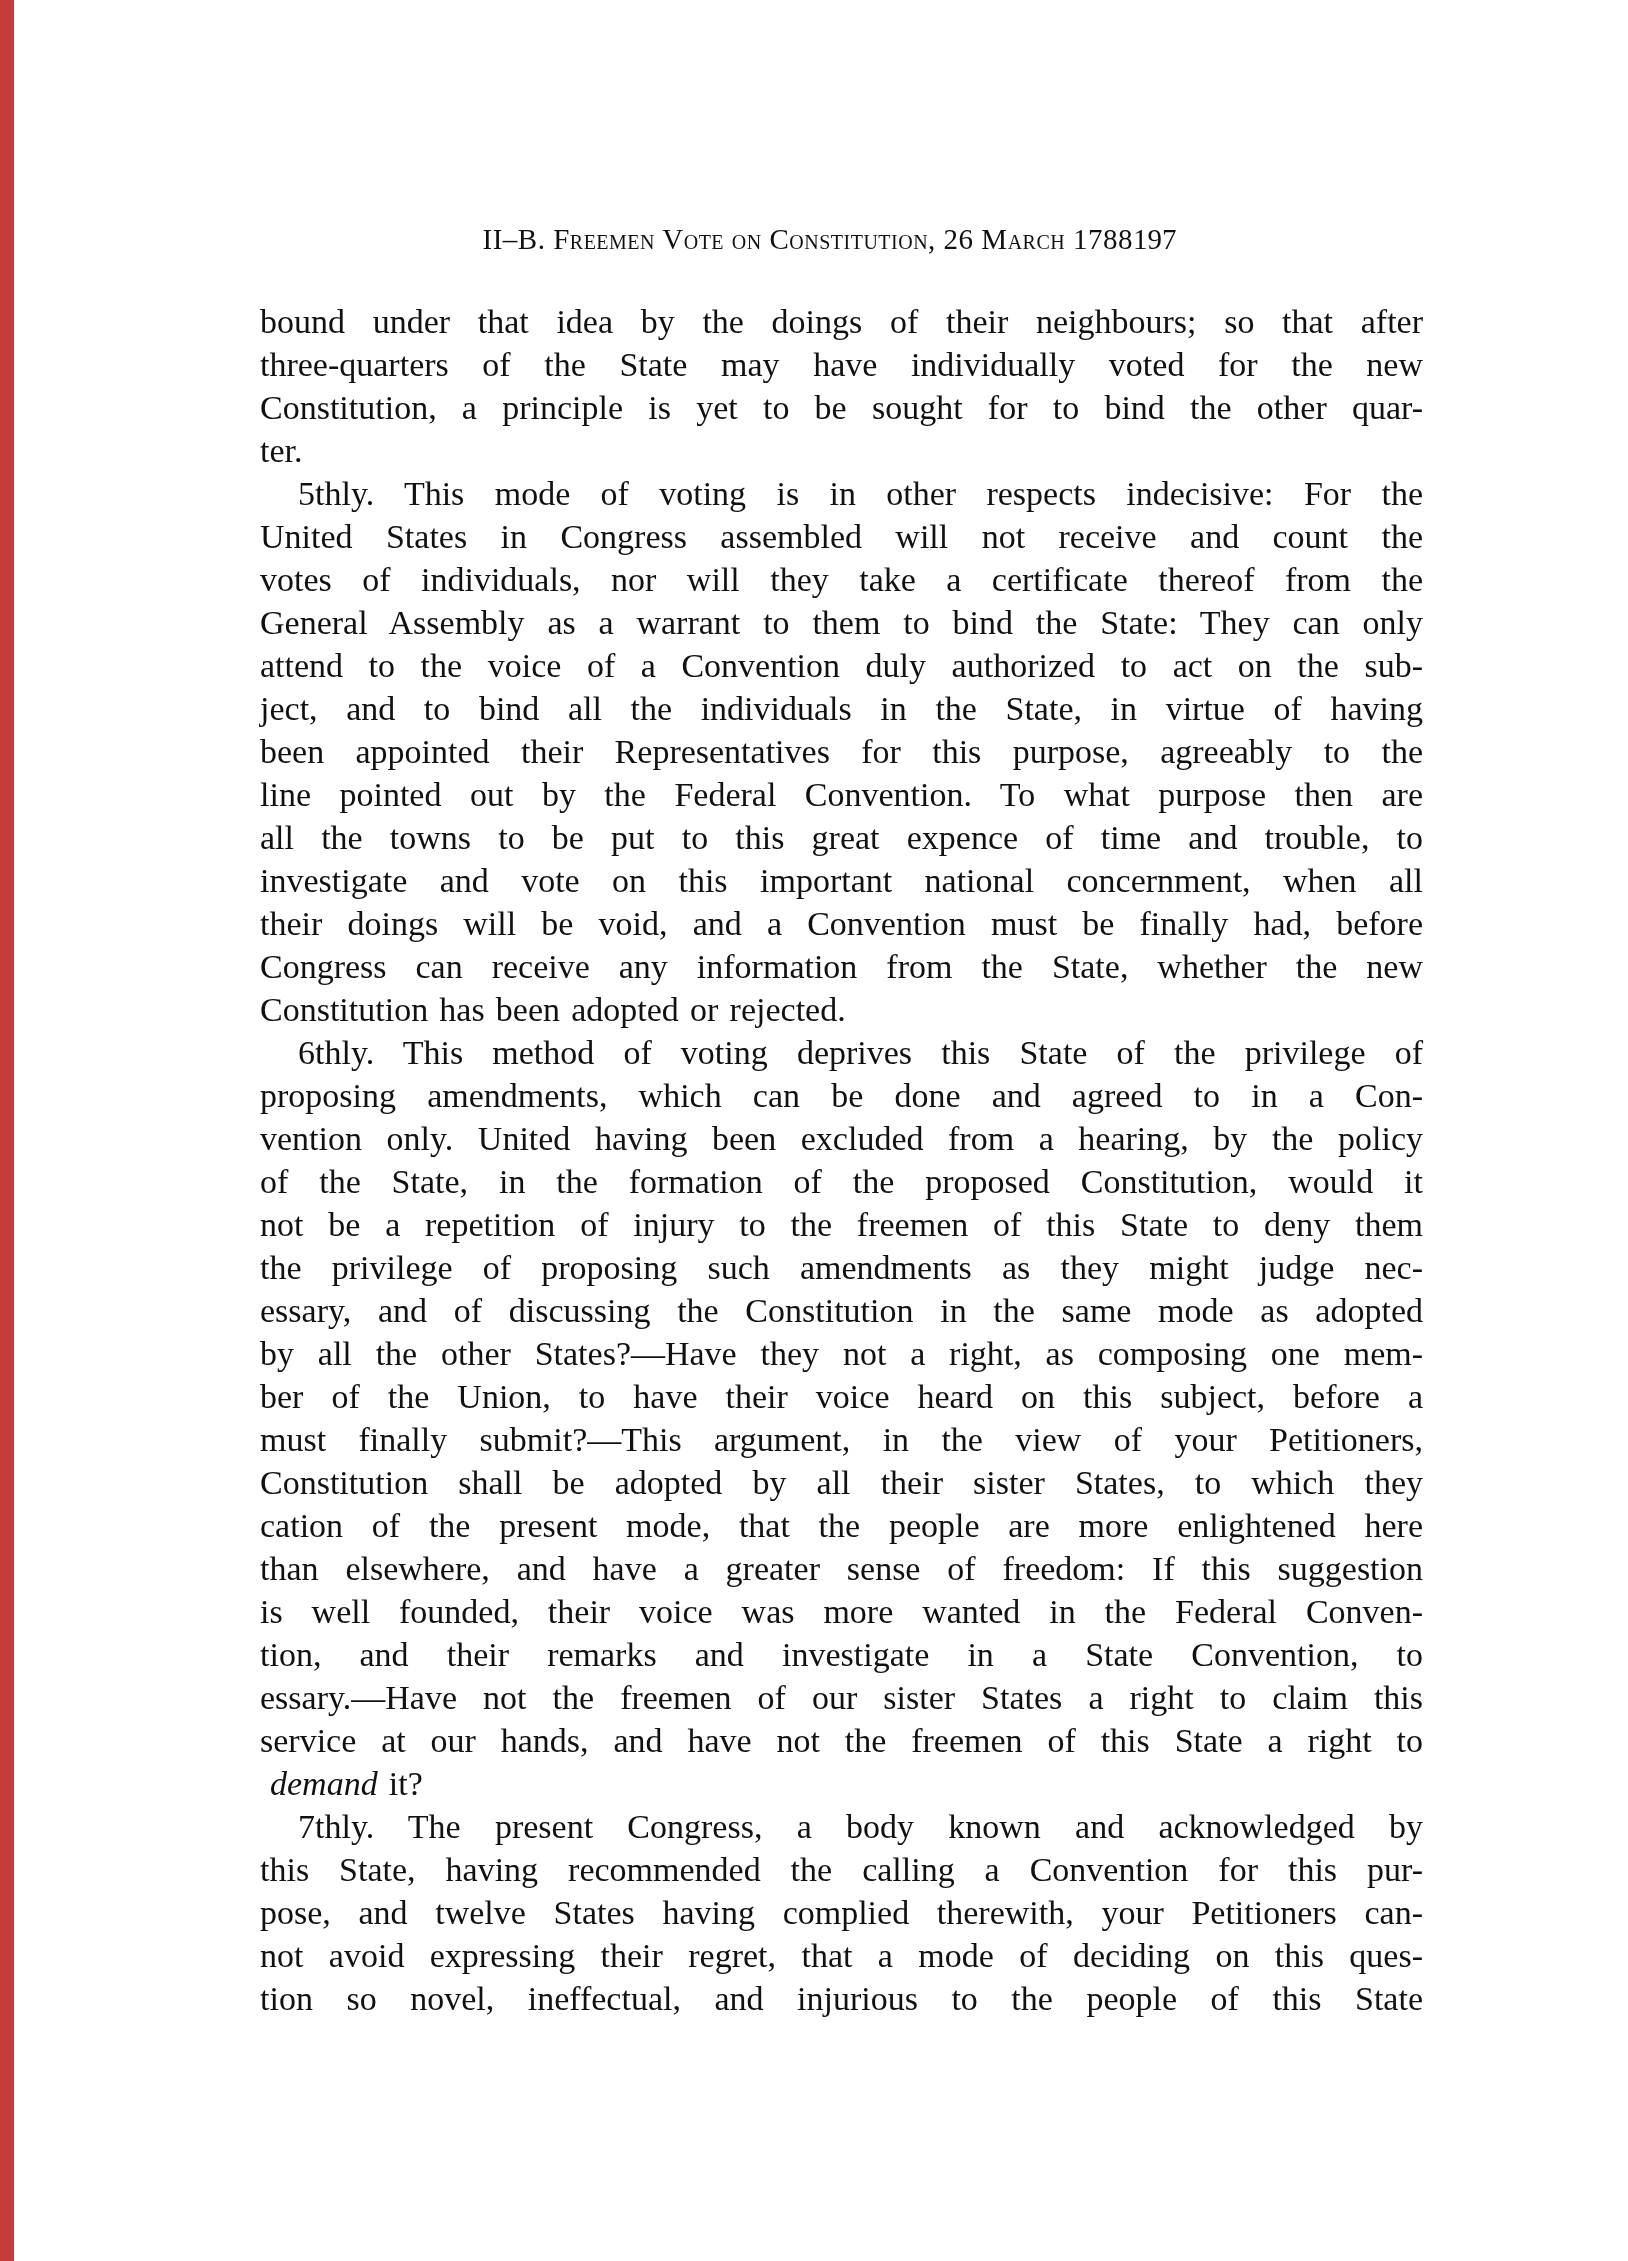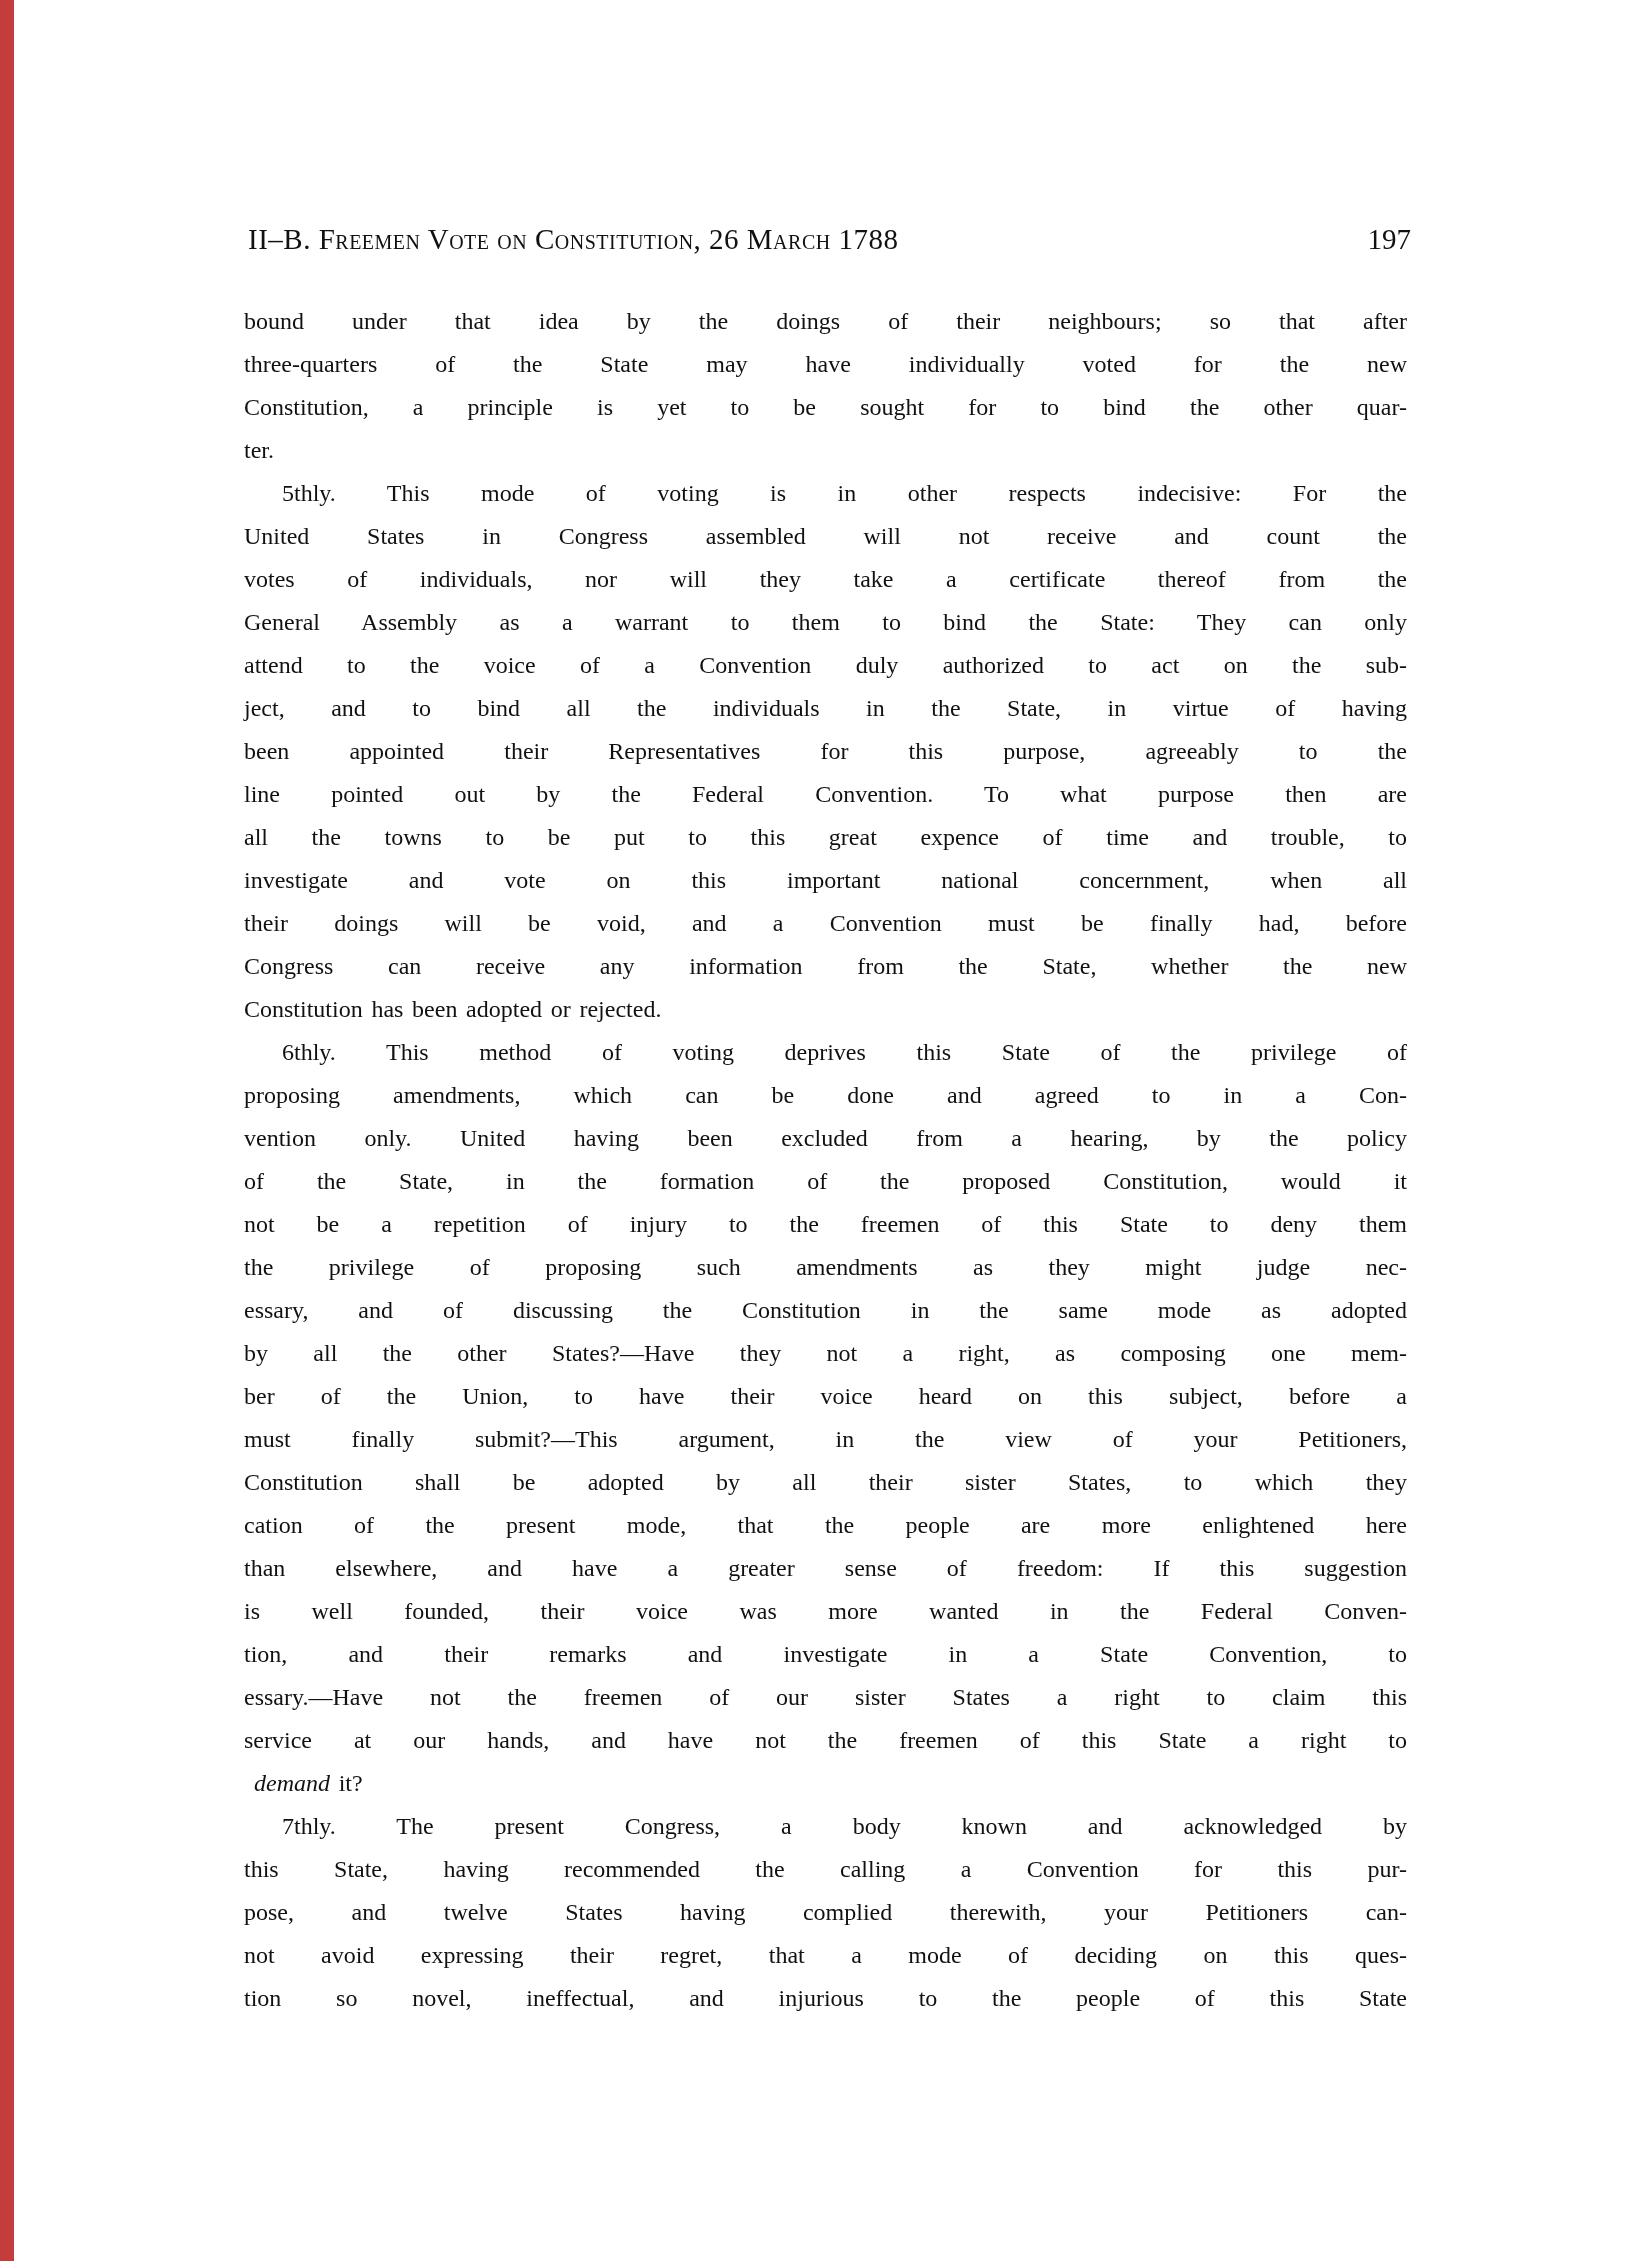--- a/index.html
+++ b/index.html
@@ -26,38 +26,38 @@
     top: 0;
     width: 13.6px;
     height: 2442px;
   }
   .running-header {
     position: absolute;
     left: 248px;
     top: 223px;
     width: 1163px;
     display: flex;
-    justify-content: space-between;
+    justify-content: center;
     align-items: baseline;
   }
   .running-head {
     font-variant: small-caps;
     font-size: 29px;
     letter-spacing: 0.5px;
     white-space: nowrap;
   }
   .page-num {
     font-size: 29px;
   }
   .text-block {
     position: absolute;
-    left: 244px;
+    left: 260px;
     top: 300px;
     width: 1163px;
-    font-size: 24px;
+    font-size: 34px;
     line-height: 43px;
     word-spacing: 2.7px;
   }
   .para { margin: 0; }
   .line {
     text-align: justify;
     text-align-last: justify;
     white-space: normal;
   }
   .line.lastline {

